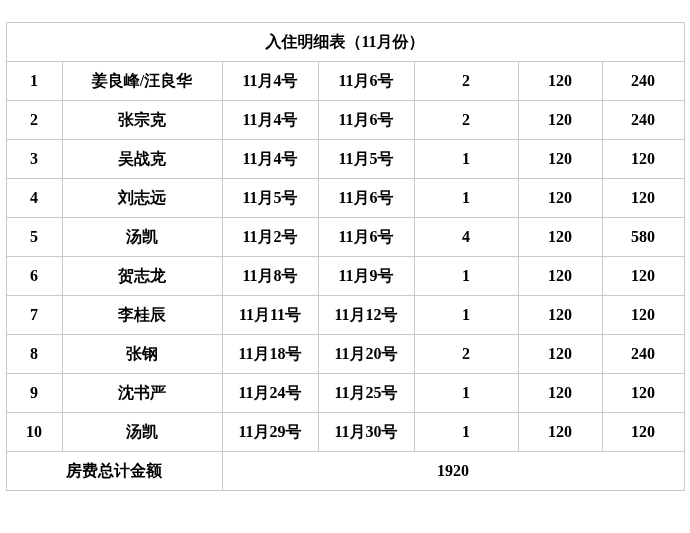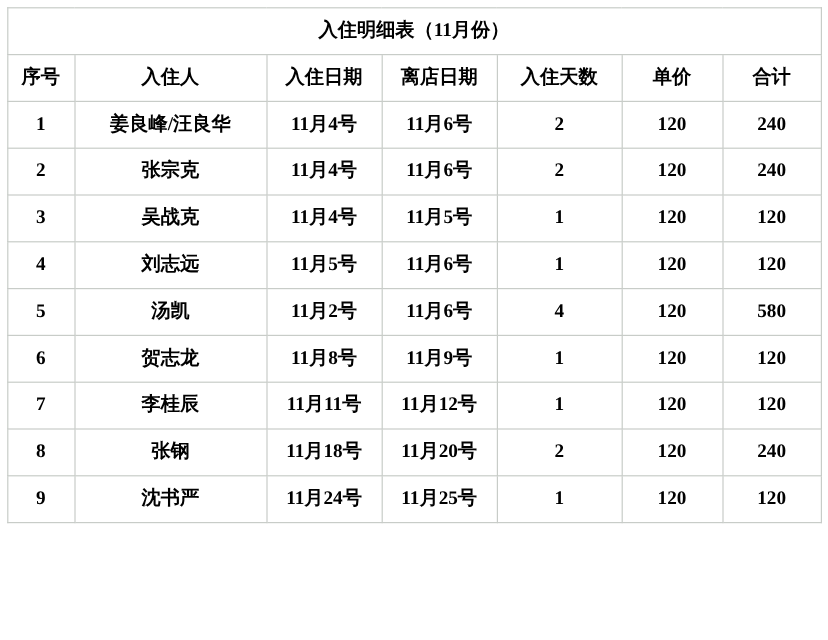--- a/index.html
+++ b/index.html
@@ -17,21 +17,21 @@
   .sheet {
     width: 690px;
     height: 533px;
     box-sizing: border-box;
     padding: 0;
     position: relative;
   }
   table.grid {
     border-collapse: collapse;
     width: 678px;
-    margin: 6px auto 0 auto;
+    margin: 22px auto 0 auto;
     table-layout: fixed;
   }
   table.grid td {
     border: 1px solid #c8ccc8;
     text-align: center;
     vertical-align: middle;
     font-size: 16px;
     font-weight: bold;
     padding: 0;
     height: 38px;
@@ -88,29 +88,20 @@
         <col class="c1">
         <col class="c2">
         <col class="c3">
         <col class="c4">
         <col class="c5">
         <col class="c6">
     </colgroup>
     <tbody>
       <tr>
         <td class="title-cell" colspan="7">入住明细表（11月份）</td>
-      </tr>
-      <tr>
-        <td class="header-cell">序号</td>
-        <td class="header-cell">入住人</td>
-        <td class="header-cell">入住日期</td>
-        <td class="header-cell">离店日期</td>
-        <td class="header-cell">入住天数</td>
-        <td class="header-cell">单价</td>
-        <td class="header-cell">合计</td>
       </tr>
 
       <tr>
         <td class="data-cell selected">1</td>
         <td class="data-cell">姜良峰/汪良华</td>
         <td class="data-cell">11月4号</td>
         <td class="data-cell">11月6号</td>
         <td class="data-cell">2</td>
         <td class="data-cell">120</td>
         <td class="data-cell">240</td>
@@ -180,16 +171,29 @@
       </tr>
       <tr>
         <td class="data-cell">9</td>
         <td class="data-cell">沈书严</td>
         <td class="data-cell">11月24号</td>
         <td class="data-cell">11月25号</td>
         <td class="data-cell">1</td>
         <td class="data-cell">120</td>
         <td class="data-cell">120</td>
       </tr>
+      <tr>
+        <td class="data-cell">10</td>
+        <td class="data-cell">汤凯</td>
+        <td class="data-cell">11月29号</td>
+        <td class="data-cell">11月30号</td>
+        <td class="data-cell">1</td>
+        <td class="data-cell">120</td>
+        <td class="data-cell">120</td>
+      </tr>
 
+      <tr>
+        <td class="total-label" colspan="2">房费总计金额</td>
+        <td class="total-value" colspan="5">1920</td>
+      </tr>
     </tbody>
   </table>
 </div>
 
 </body></html>

